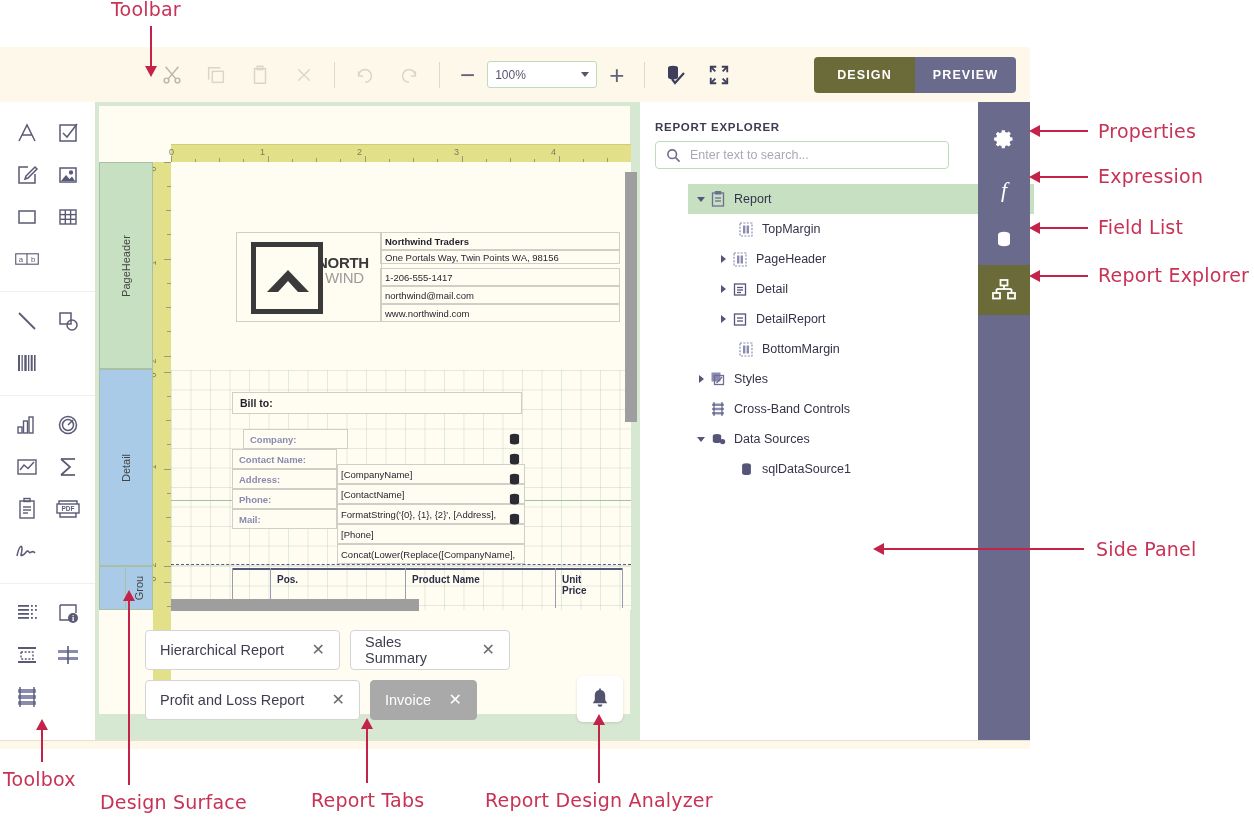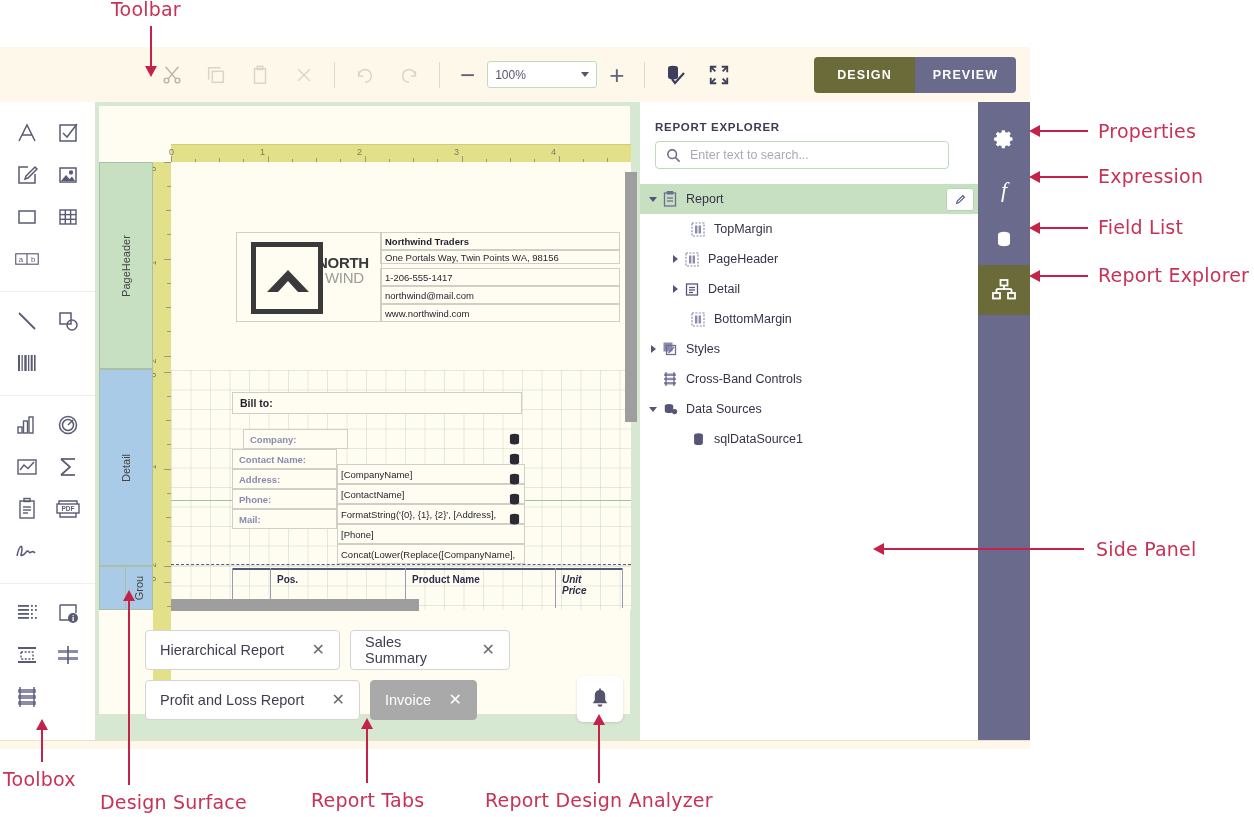--- a/index.html
+++ b/index.html
@@ -149,21 +149,21 @@
     left:640px;top:102px;width:338px;height:638px;background:#ffffff;
   }
   .exp-title{position:absolute;left:15px;top:19px;font-size:11.5px;font-weight:bold;
              letter-spacing:.7px;color:#3c3c52;}
   .search-box{
     position:absolute;left:15px;top:39px;width:294px;height:28px;
     border:1px solid #bcdcbc;border-radius:4px;background:#fff;
     display:flex;align-items:center;padding-left:10px;box-sizing:border-box;
   }
   .search-ph{font-size:12.5px;color:#a9a9b5;margin-left:9px;}
-  .tree{position:absolute;left:0;top:82px;width:346px;}
+  .tree{position:absolute;left:0;top:82px;width:346px;padding-left:48px;}
   .tnode{height:30px;display:flex;align-items:center;position:relative;font-size:12.5px;color:#33334a;}
   .tnode.sel{background:#c7e0c2;}
   .twist{width:14px;display:flex;align-items:center;justify-content:center;margin-left:6px;}
   .tri-down{width:0;height:0;border-left:4.5px solid transparent;border-right:4.5px solid transparent;border-top:5px solid #55557a;}
   .tri-right{width:0;height:0;border-top:4.5px solid transparent;border-bottom:4.5px solid transparent;border-left:5px solid #55557a;}
   .tico{width:20px;display:flex;align-items:center;justify-content:center;margin-right:6px;color:#6e6e90;}
   .edit-pill{
     position:absolute;right:12px;top:4px;width:26px;height:21px;background:#fff;
     border:1px solid #b9d3b5;border-radius:3px;display:flex;align-items:center;justify-content:center;
   }
@@ -608,21 +608,21 @@
 
   <div class="page-area grid-area" style="left:76px;top:464px;width:460px;height:44px;"></div>
   <div class="thead-rule" style="left:137px;top:466px;width:390px;"></div>
   <div class="vline" style="left:137px;top:466px;height:40px;"></div>
   <div class="vline" style="left:175px;top:466px;height:40px;"></div>
   <div class="vline" style="left:310px;top:466px;height:40px;"></div>
   <div class="vline" style="left:460px;top:466px;height:40px;"></div>
   <div class="vline" style="left:527px;top:466px;height:40px;"></div>
   <div class="thead-cell" style="left:178px;top:470px;width:38px;">Pos.</div>
   <div class="thead-cell" style="left:313px;top:470px;width:120px;">Product Name</div>
-  <div class="thead-cell" style="left:463px;top:470px;width:50px;line-height:11px;white-space:pre;font-style:italic;">Unit
+  <div class="thead-cell" style="left:463px;top:470px;width:50px;line-height:11px;white-space:pre;">Unit
 Price</div>
 
   <div class="hscroll" style="left:76px;top:497px;width:248px;"></div>
   <div class="vscroll" style="left:530px;top:70px;height:250px;"></div>
 </div>
 
 <div id="tabs-zone">
   <div class="rtab" style="left:5px;top:8px;width:195px;">
     <span>Hierarchical Report</span>
     <span class="x">✕</span>
@@ -715,20 +715,33 @@
         <svg width="14" height="15" viewBox="0 0 14 15" fill="none" stroke="#55557a" stroke-width="1.3">
           <rect x="1.5" y="2" width="11" height="11"></rect>
           <line x1="4" y1="5.5" x2="10" y2="5.5"></line>
             <line x1="4" y1="8" x2="10" y2="8"></line>
             <line x1="4" y1="10.5" x2="8" y2="10.5"></line>
         </svg>
       </div>
       <span>Detail</span>
     </div>
 
+    <div class="tnode">
+      <div class="twist" style="margin-left:28px;">
+          <div class="tri-right"></div>
+        </div>
+      <div class="tico">
+        <svg width="14" height="15" viewBox="0 0 14 15" fill="none" stroke="#55557a" stroke-width="1.3">
+          <rect x="1.5" y="2" width="11" height="11"></rect>
+            <line x1="4" y1="6" x2="10" y2="6"></line>
+            <line x1="4" y1="9" x2="10" y2="9"></line>
+        </svg>
+      </div>
+      <span>DetailReport</span>
+    </div>
 
     <div class="tnode">
       <div class="twist" style="margin-left:34px;"></div>
       <div class="tico">
         <svg width="14" height="15" viewBox="0 0 14 15">
           <rect x="1" y="1" width="12" height="13" fill="none" stroke="#8b8bb0" stroke-width="1.2" stroke-dasharray="2 1.4"></rect>
           <rect x="4" y="3.5" width="2.4" height="8" fill="#8b8bb0"></rect>
             <rect x="7.6" y="3.5" width="2.4" height="8" fill="#8b8bb0"></rect>
         </svg>
       </div>

